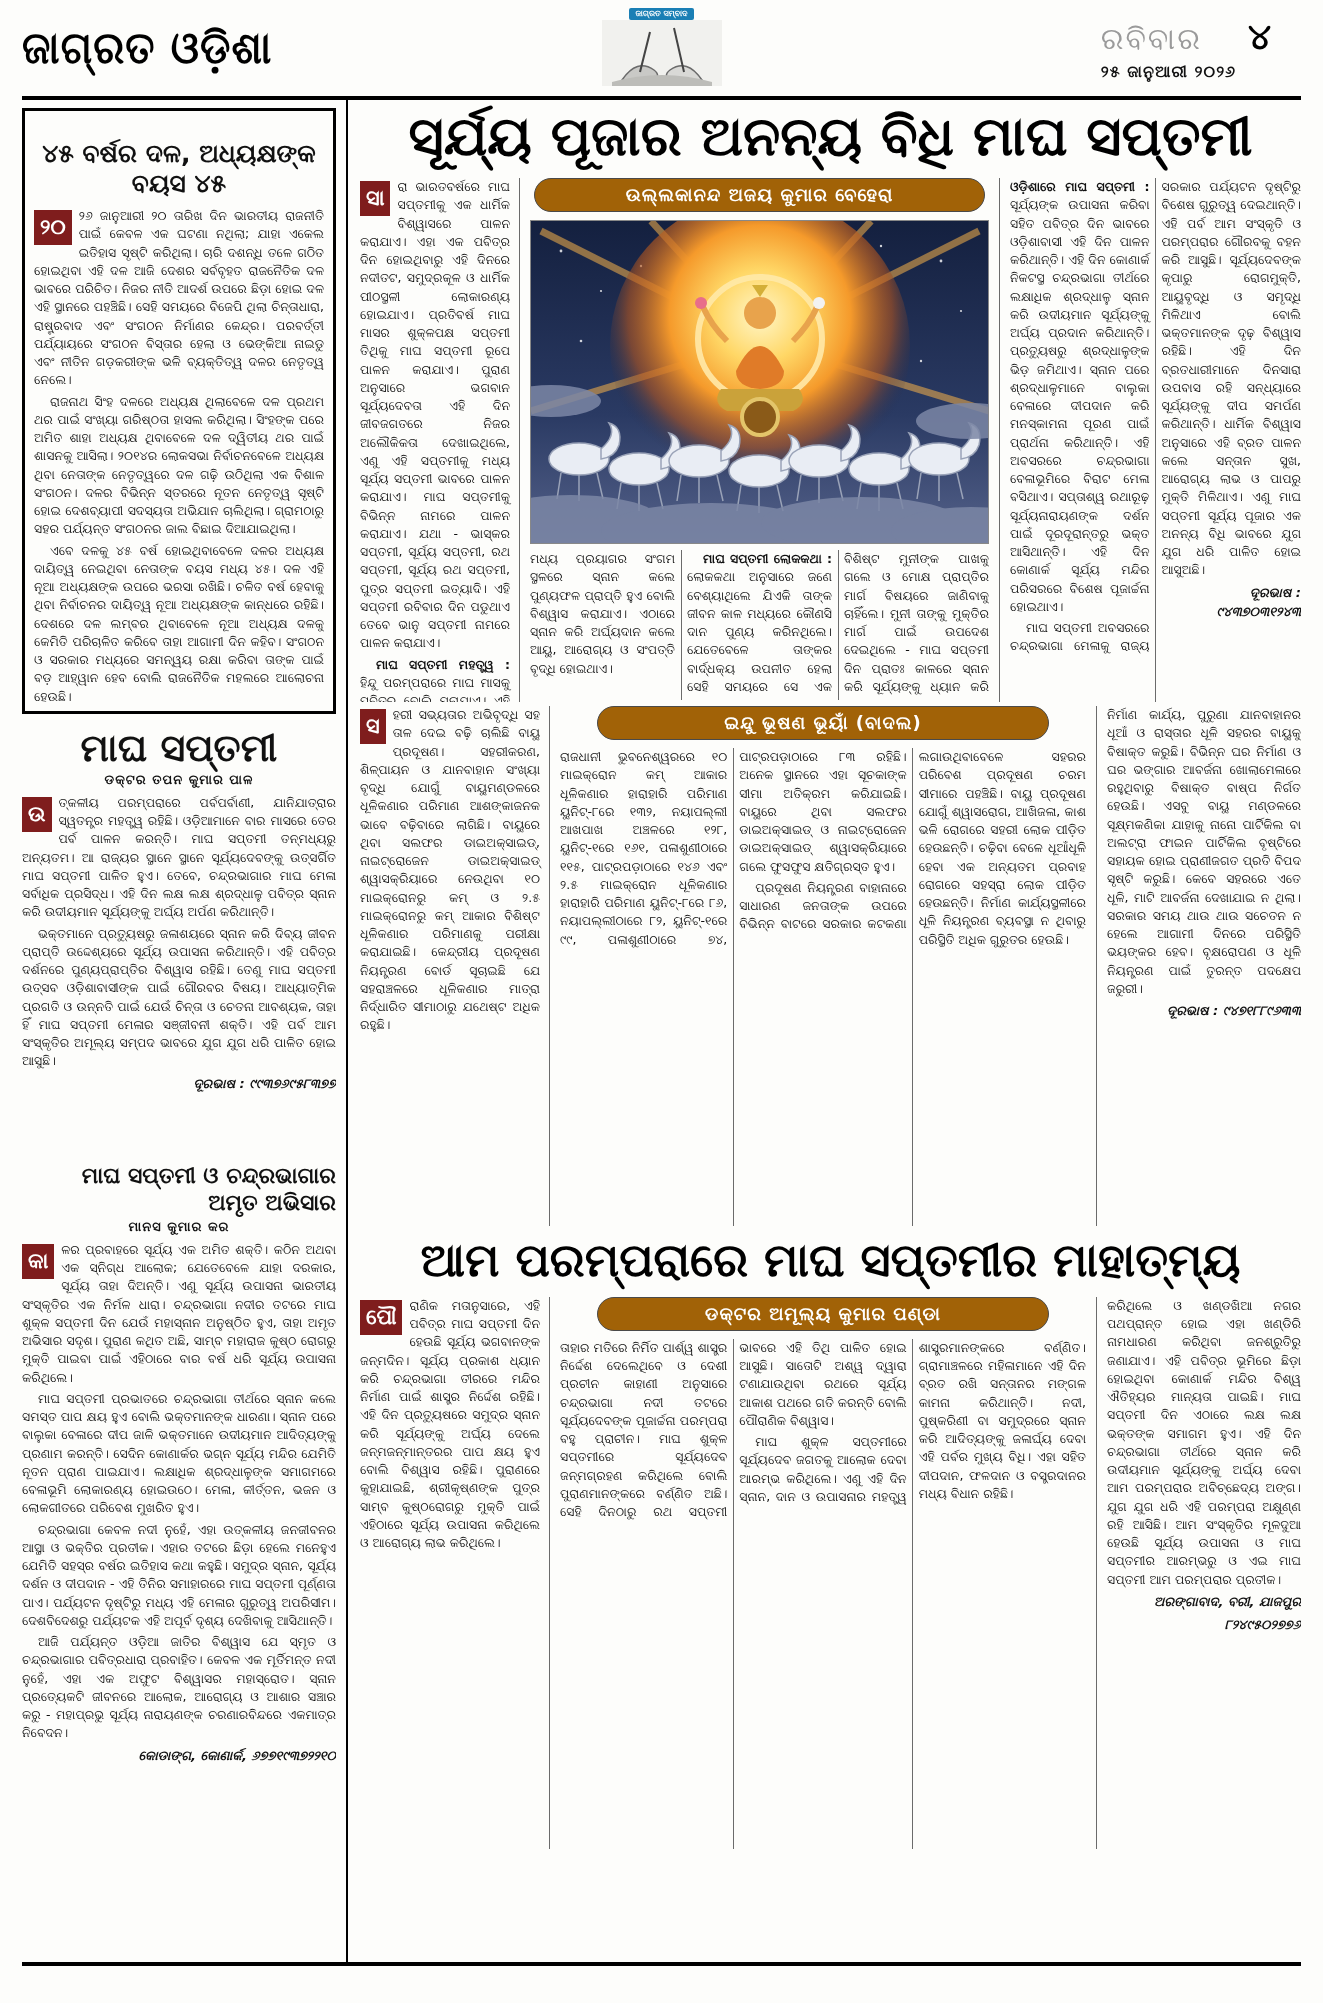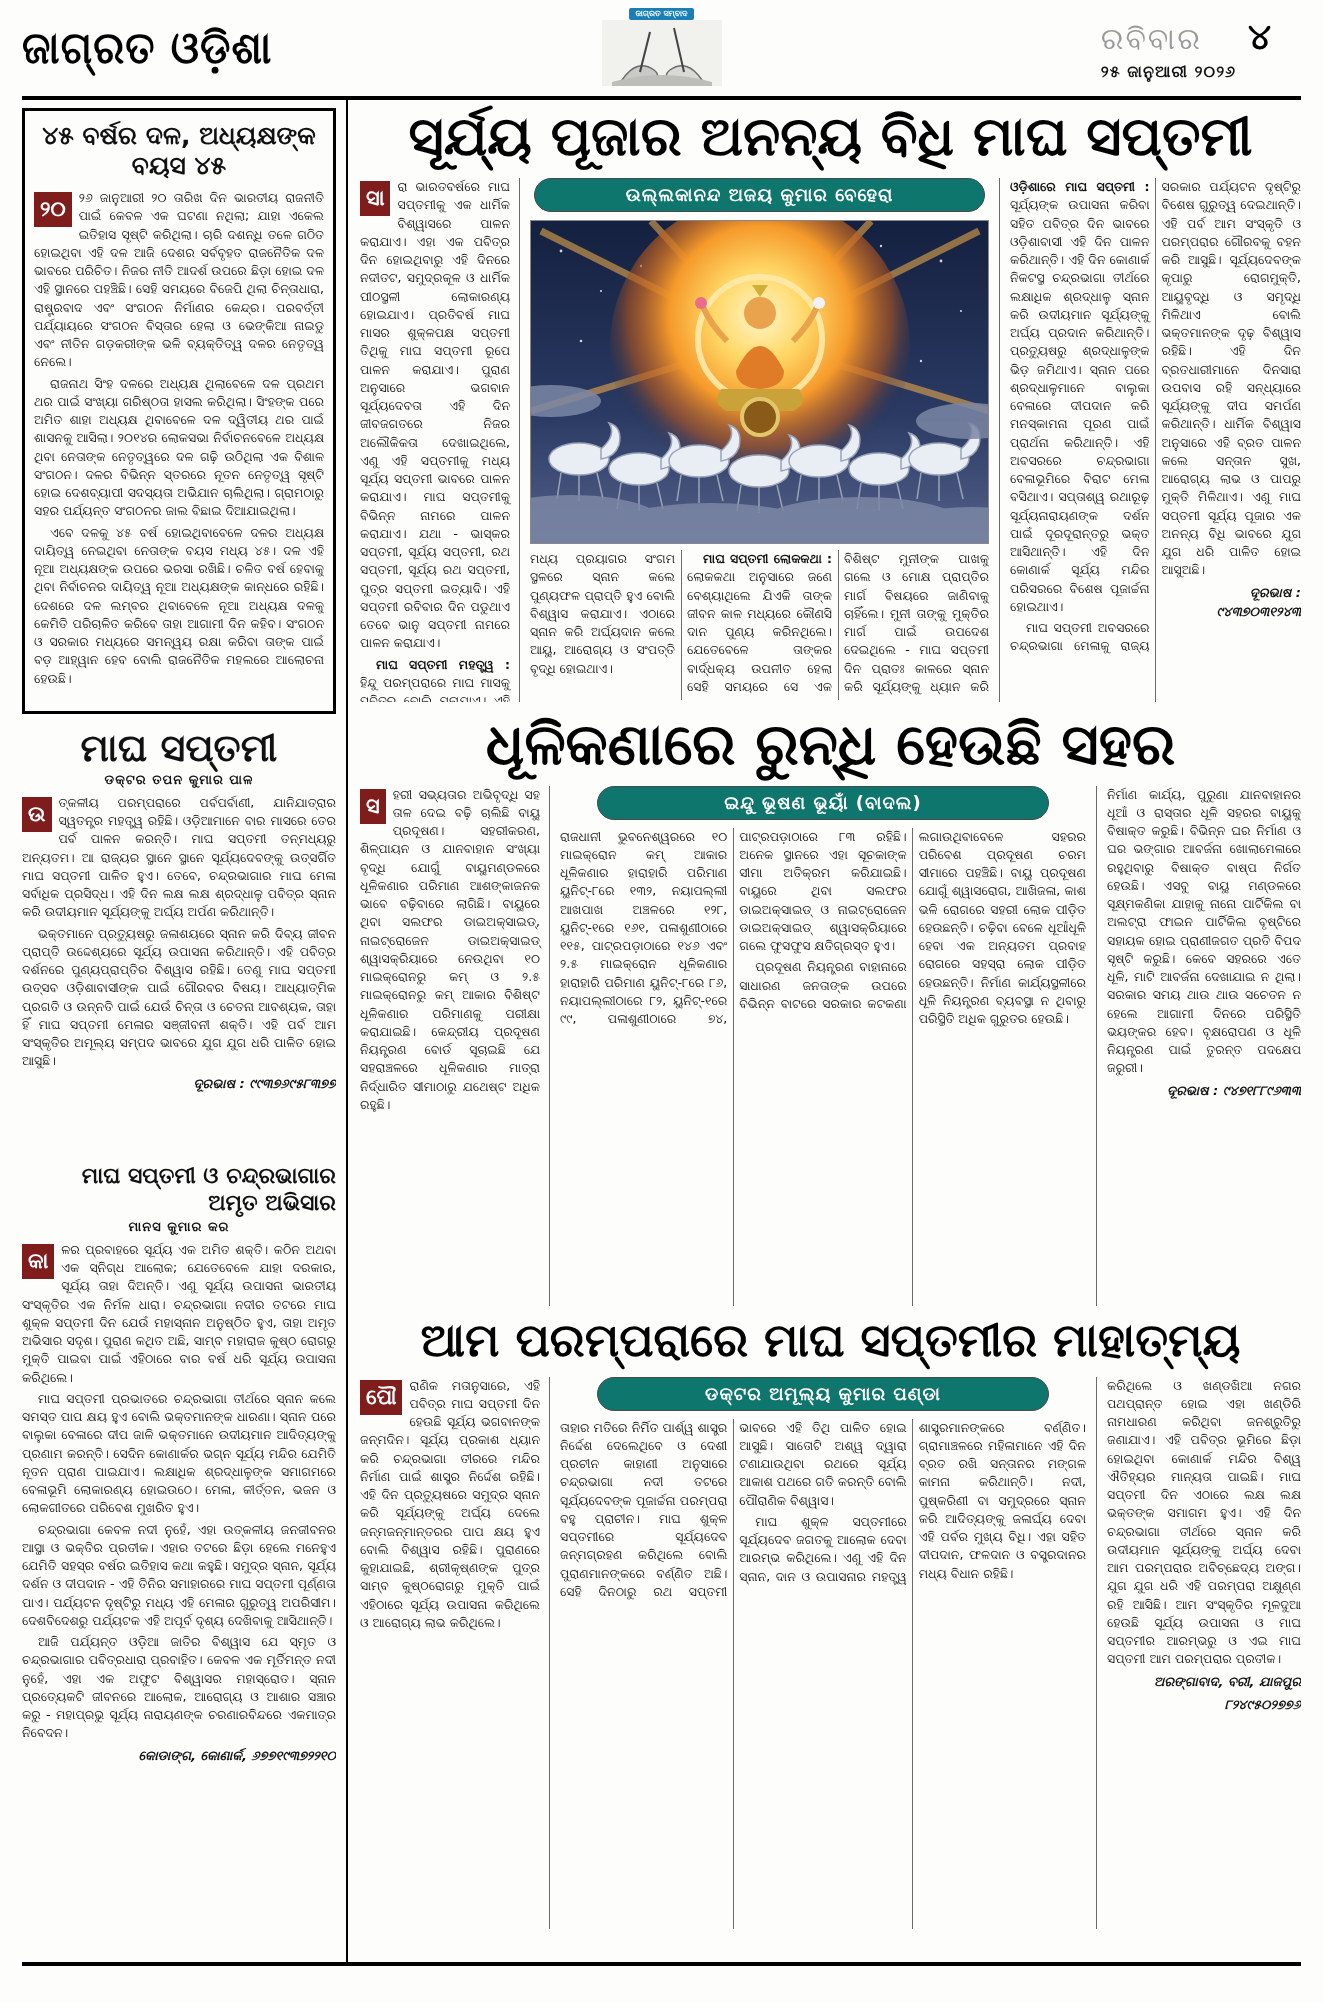--- a/index.html
+++ b/index.html
@@ -22,21 +22,21 @@
   .left-strip{width:314px;flex:0 0 314px;padding-top:6px;}
   .main-area{flex:1;border-left:2px solid #000;padding-left:12px;margin-left:10px;}
   
   .para{margin:0 0 3px;font-size:12.5px;line-height:1.46;text-align:justify;text-indent:16px;}
   .para:first-of-type{text-indent:0;}
   .para b{font-weight:bold;margin-top:36px;}
   .para.sig{font-weight:bold;font-style:italic;text-align:right;text-indent:0;font-size:13px;margin-top:4px;}
   .dropcap{float:left;background:#7f1d1d;color:#fff;font-weight:bold;font-size:21px;line-height:1;
            padding:7px 6px;margin:3px 7px 2px 0;}
   
-  .box-article{border:3px solid #000;padding:10px 9px;height:606px;box-sizing:border-box;overflow:hidden;margin-top:2px;}
+  .box-article{border:3px solid #000;padding:28px 9px;height:606px;box-sizing:border-box;overflow:hidden;margin-top:2px;}
   .box-article h2{margin:0 0 8px;font-size:25px;font-weight:800;text-align:center;line-height:1.2;}
   .lh2{margin:14px 0 2px;font-size:38px;font-weight:700;text-align:center;line-height:1.1;}
   .lh3{margin:16px 0 2px;font-size:22px;font-weight:800;text-align:right;line-height:1.25;}
   .lbyline{font-size:13px;font-weight:800;text-align:center;margin:2px 0 6px;letter-spacing:1px;}
   .lbody{overflow:hidden;}
   .lbody-magha{height:352px;}
   .lbody-chandra{height:688px;}
   
   .h-main{font-weight:800;text-align:center;margin:0;line-height:1.15;color:#000;}
   .hA{font-size:54px;margin:6px 0 10px;}
@@ -44,21 +44,21 @@
   .hC{font-size:46px;margin:8px 0 10px;}
   
   .cols{column-gap:12px;column-rule:1px solid #6b6b6b;}
   .two{column-count:2;}
   .three{column-count:3;}
   .artA{display:grid;grid-template-columns:160px 480px 1fr;height:524px;overflow:hidden;}
   .artA-c1{border-right:1px solid #6b6b6b;padding-right:9px;overflow:hidden;}
   .artA-mid{padding:0 10px;border-right:1px solid #6b6b6b;display:flex;flex-direction:column;}
   .artA-midtext{height:150px;overflow:hidden;margin-top:6px;}
   .artA-right{padding-left:10px;overflow:hidden;}
-  .badge{background:#0f766e;color:#fff;border-radius:18px;text-align:center;font-size:18px;
+  .badge{background:#a16207;color:#fff;border-radius:18px;text-align:center;font-size:18px;
          font-weight:bold;padding:5px 10px;margin:0 4px 8px;letter-spacing:1px;white-space:nowrap;
          overflow:hidden;border:1px solid #4a4a4a;}
   .artBC{display:grid;grid-template-columns:190px 1fr 204px;height:520px;overflow:hidden;margin-top:4px;}
   .artC{height:552px;}
   .bc-left{border-right:1px solid #6b6b6b;padding-right:9px;overflow:hidden;}
   .bc-mid{padding:0 10px;border-right:1px solid #6b6b6b;display:flex;flex-direction:column;overflow:hidden;}
   .bc-mid .badge{width:430px;margin:0 auto 8px;}
   .bc-midtext{flex:1;overflow:hidden;}
   .bc-right{padding-left:10px;overflow:hidden;}
   
@@ -260,21 +260,20 @@
               <p class="para"><b>ମାଘ ସପ୍ତମୀ ଲୋକକଥା : </b>ଲୋକକଥା ଅନୁସାରେ ଜଣେ ବେଶ୍ୟାଥିଲେ ଯିଏକି ତାଙ୍କ ଜୀବନ କାଳ ମଧ୍ୟରେ କୌଣସି ଦାନ ପୁଣ୍ୟ କରିନଥିଲେ। ଯେତେବେଳେ ତାଙ୍କର ବାର୍ଦ୍ଧକ୍ୟ ଉପନୀତ ହେଲା ସେହି ସମୟରେ ସେ ଏକ ବିଶିଷ୍ଟ ମୁନୀଙ୍କ ପାଖକୁ ଗଲେ ଓ ମୋକ୍ଷ ପ୍ରାପ୍ତିର ମାର୍ଗ ବିଷୟରେ ଜାଣିବାକୁ ଚାହିଁଲେ। ମୁନୀ ତାଙ୍କୁ ମୁକ୍ତିର ମାର୍ଗ ପାଇଁ ଉପଦେଶ ଦେଇଥିଲେ - ମାଘ ସପ୍ତମୀ ଦିନ ପ୍ରାତଃ କାଳରେ ସ୍ନାନ କରି ସୂର୍ଯ୍ୟଙ୍କୁ ଧ୍ୟାନ କରି ସ୍ନାନ ପରେ ଦୀପ ଦାନ କଲେ ପୁଣ୍ୟ ପ୍ରାପ୍ତି ହେବ। ମୁନୀ ଦେଇଥିବା ଉପଦେଶ ଅନୁସାରେ ବ୍ରତ ପାଳନ କରି ସେ ପୁଣ୍ୟ ଫଳରେ ମୃତ୍ୟୁଲୋକରୁ ସ୍ୱର୍ଗଲୋକରେ ସାମିଲ ହେଲେ।</p>
             </div>
         </div>
         <div class="artA-right cols two">
             <p class="para"><b>ଓଡ଼ିଶାରେ ମାଘ ସପ୍ତମୀ : </b>ସୂର୍ଯ୍ୟଙ୍କ ଉପାସନା କରିବା ସହିତ ପବିତ୍ର ଦିନ ଭାବରେ ଓଡ଼ିଶାବାସୀ ଏହି ଦିନ ପାଳନ କରିଥାନ୍ତି। ଏହି ଦିନ କୋଣାର୍କ ନିକଟସ୍ଥ ଚନ୍ଦ୍ରଭାଗା ତୀର୍ଥରେ ଲକ୍ଷାଧିକ ଶ୍ରଦ୍ଧାଳୁ ସ୍ନାନ କରି ଉଦୀୟମାନ ସୂର୍ଯ୍ୟଙ୍କୁ ଅର୍ଘ୍ୟ ପ୍ରଦାନ କରିଥାନ୍ତି। ପ୍ରତ୍ୟୁଷରୁ ଶ୍ରଦ୍ଧାଳୁଙ୍କ ଭିଡ଼ ଜମିଥାଏ। ସ୍ନାନ ପରେ ଶ୍ରଦ୍ଧାଳୁମାନେ ବାଲୁକା ବେଳାରେ ଦୀପଦାନ କରି ମନସ୍କାମନା ପୂରଣ ପାଇଁ ପ୍ରାର୍ଥନା କରିଥାନ୍ତି। ଏହି ଅବସରରେ ଚନ୍ଦ୍ରଭାଗା ବେଳାଭୂମିରେ ବିରାଟ ମେଳା ବସିଥାଏ। ସପ୍ତାଶ୍ୱ ରଥାରୂଢ଼ ସୂର୍ଯ୍ୟନାରାୟଣଙ୍କ ଦର୍ଶନ ପାଇଁ ଦୂରଦୂରାନ୍ତରୁ ଭକ୍ତ ଆସିଥାନ୍ତି। ଏହି ଦିନ କୋଣାର୍କ ସୂର୍ଯ୍ୟ ମନ୍ଦିର ପରିସରରେ ବିଶେଷ ପୂଜାର୍ଚ୍ଚନା ହୋଇଥାଏ।</p>
             <p class="para">ମାଘ ସପ୍ତମୀ ଅବସରରେ ଚନ୍ଦ୍ରଭାଗା ମେଳାକୁ ରାଜ୍ୟ ସରକାର ପର୍ଯ୍ୟଟନ ଦୃଷ୍ଟିରୁ ବିଶେଷ ଗୁରୁତ୍ୱ ଦେଇଥାନ୍ତି। ଏହି ପର୍ବ ଆମ ସଂସ୍କୃତି ଓ ପରମ୍ପରାର ଗୌରବକୁ ବହନ କରି ଆସୁଛି। ସୂର୍ଯ୍ୟଦେବଙ୍କ କୃପାରୁ ରୋଗମୁକ୍ତି, ଆୟୁବୃଦ୍ଧି ଓ ସମୃଦ୍ଧି ମିଳିଥାଏ ବୋଲି ଭକ୍ତମାନଙ୍କ ଦୃଢ଼ ବିଶ୍ୱାସ ରହିଛି। ଏହି ଦିନ ବ୍ରତଧାରୀମାନେ ଦିନସାରା ଉପବାସ ରହି ସନ୍ଧ୍ୟାରେ ସୂର୍ଯ୍ୟଙ୍କୁ ଦୀପ ସମର୍ପଣ କରିଥାନ୍ତି। ଧାର୍ମିକ ବିଶ୍ୱାସ ଅନୁସାରେ ଏହି ବ୍ରତ ପାଳନ କଲେ ସନ୍ତାନ ସୁଖ, ଆରୋଗ୍ୟ ଲାଭ ଓ ପାପରୁ ମୁକ୍ତି ମିଳିଥାଏ। ଏଣୁ ମାଘ ସପ୍ତମୀ ସୂର୍ଯ୍ୟ ପୂଜାର ଏକ ଅନନ୍ୟ ବିଧି ଭାବରେ ଯୁଗ ଯୁଗ ଧରି ପାଳିତ ହୋଇ ଆସୁଅଛି।</p>
             <p class="para sig">ଦୂରଭାଷ : ୯୪୩୭୦୩୧୨୪୩</p>
           </div>
       </div>
 
-      <h1 class="h-main hB">ଧୂଳିକଣାରେ ରୁନ୍ଧି ହେଉଛି ସହର</h1>
       <div class="artBC">
         <div class="bc-left">
           <span class="dropcap">ସ</span>
         <p class="para">ହରୀ ସଭ୍ୟତାର ଅଭିବୃଦ୍ଧି ସହ ତାଳ ଦେଇ ବଢ଼ି ଚାଲିଛି ବାୟୁ ପ୍ରଦୂଷଣ। ସହରୀକରଣ, ଶିଳ୍ପାୟନ ଓ ଯାନବାହାନ ସଂଖ୍ୟା ବୃଦ୍ଧି ଯୋଗୁଁ ବାୟୁମଣ୍ଡଳରେ ଧୂଳିକଣାର ପରିମାଣ ଆଶଙ୍କାଜନକ ଭାବେ ବଢ଼ିବାରେ ଲାଗିଛି। ବାୟୁରେ ଥିବା ସଲଫର ଡାଇଅକ୍ସାଇଡ୍, ନାଇଟ୍ରୋଜେନ ଡାଇଅକ୍ସାଇଡ୍ ଶ୍ୱାସକ୍ରିୟାରେ ନେଉଥିବା ୧୦ ମାଇକ୍ରୋନରୁ କମ୍ ଓ ୨.୫ ମାଇକ୍ରୋନରୁ କମ୍ ଆକାର ବିଶିଷ୍ଟ ଧୂଳିକଣାର ପରିମାଣକୁ ପରୀକ୍ଷା କରାଯାଇଛି। କେନ୍ଦ୍ରୀୟ ପ୍ରଦୂଷଣ ନିୟନ୍ତ୍ରଣ ବୋର୍ଡ ସୂଚାଇଛି ଯେ ସହରାଞ୍ଚଳରେ ଧୂଳିକଣାର ମାତ୍ରା ନିର୍ଦ୍ଧାରିତ ସୀମାଠାରୁ ଯଥେଷ୍ଟ ଅଧିକ ରହୁଛି।</p>
           </div>
         <div class="bc-mid">
           <div class="badge">ଇନ୍ଦୁ ଭୂଷଣ ଭୂୟାଁ (ବାଦଲ)</div>
           <div class="bc-midtext cols three">
               <p class="para">ରାଜଧାନୀ ଭୁବନେଶ୍ୱରରେ ୧୦ ମାଇକ୍ରୋନ କମ୍ ଆକାର ଧୂଳିକଣାର ହାରାହାରି ପରିମାଣ ୟୁନିଟ୍-୮ରେ ୧୩୨, ନୟାପଲ୍ଲୀ ଆଖପାଖ ଅଞ୍ଚଳରେ ୧୨୮, ୟୁନିଟ୍-୧ରେ ୧୬୧, ପଳାଶୁଣୀଠାରେ ୧୧୫, ପାଟ୍ରପଡ଼ାଠାରେ ୧୪୬ ଏବଂ ୨.୫ ମାଇକ୍ରୋନ ଧୂଳିକଣାର ହାରାହାରି ପରିମାଣ ୟୁନିଟ୍-୮ରେ ୮୬, ନୟାପଲ୍ଲୀଠାରେ ୮୨, ୟୁନିଟ୍-୧ରେ ୯୯, ପଳାଶୁଣୀଠାରେ ୭୪, ପାଟ୍ରପଡ଼ାଠାରେ ୮୩ ରହିଛି। ଅନେକ ସ୍ଥାନରେ ଏହା ସୂଚକାଙ୍କ ସୀମା ଅତିକ୍ରମ କରିଯାଇଛି। ବାୟୁରେ ଥିବା ସଲଫର ଡାଇଅକ୍ସାଇଡ୍ ଓ ନାଇଟ୍ରୋଜେନ ଡାଇଅକ୍ସାଇଡ୍ ଶ୍ୱାସକ୍ରିୟାରେ ଗଲେ ଫୁସଫୁସ କ୍ଷତିଗ୍ରସ୍ତ ହୁଏ।</p>
               <p class="para">ପ୍ରଦୂଷଣ ନିୟନ୍ତ୍ରଣ ବାହାନାରେ ସାଧାରଣ ଜନତାଙ୍କ ଉପରେ ବିଭିନ୍ନ ବାଟରେ ସରକାର କଟକଣା ଲଗାଉଥିବାବେଳେ ସହରର ପରିବେଶ ପ୍ରଦୂଷଣ ଚରମ ସୀମାରେ ପହଞ୍ଚିଛି। ବାୟୁ ପ୍ରଦୂଷଣ ଯୋଗୁଁ ଶ୍ୱାସରୋଗ, ଆଖିଜଳା, କାଶ ଭଳି ରୋଗରେ ସହରୀ ଲୋକ ପୀଡ଼ିତ ହେଉଛନ୍ତି। ଚଢ଼ିବା ବେଳେ ଧୂଆଁଧୂଳି ହେବା ଏକ ଅନ୍ୟତମ ପ୍ରବାହ ରୋଗରେ ସହସ୍ରା ଲୋକ ପୀଡ଼ିତ ହେଉଛନ୍ତି। ନିର୍ମାଣ କାର୍ଯ୍ୟସ୍ଥଳୀରେ ଧୂଳି ନିୟନ୍ତ୍ରଣ ବ୍ୟବସ୍ଥା ନ ଥିବାରୁ ପରିସ୍ଥିତି ଅଧିକ ଗୁରୁତର ହେଉଛି।</p>

